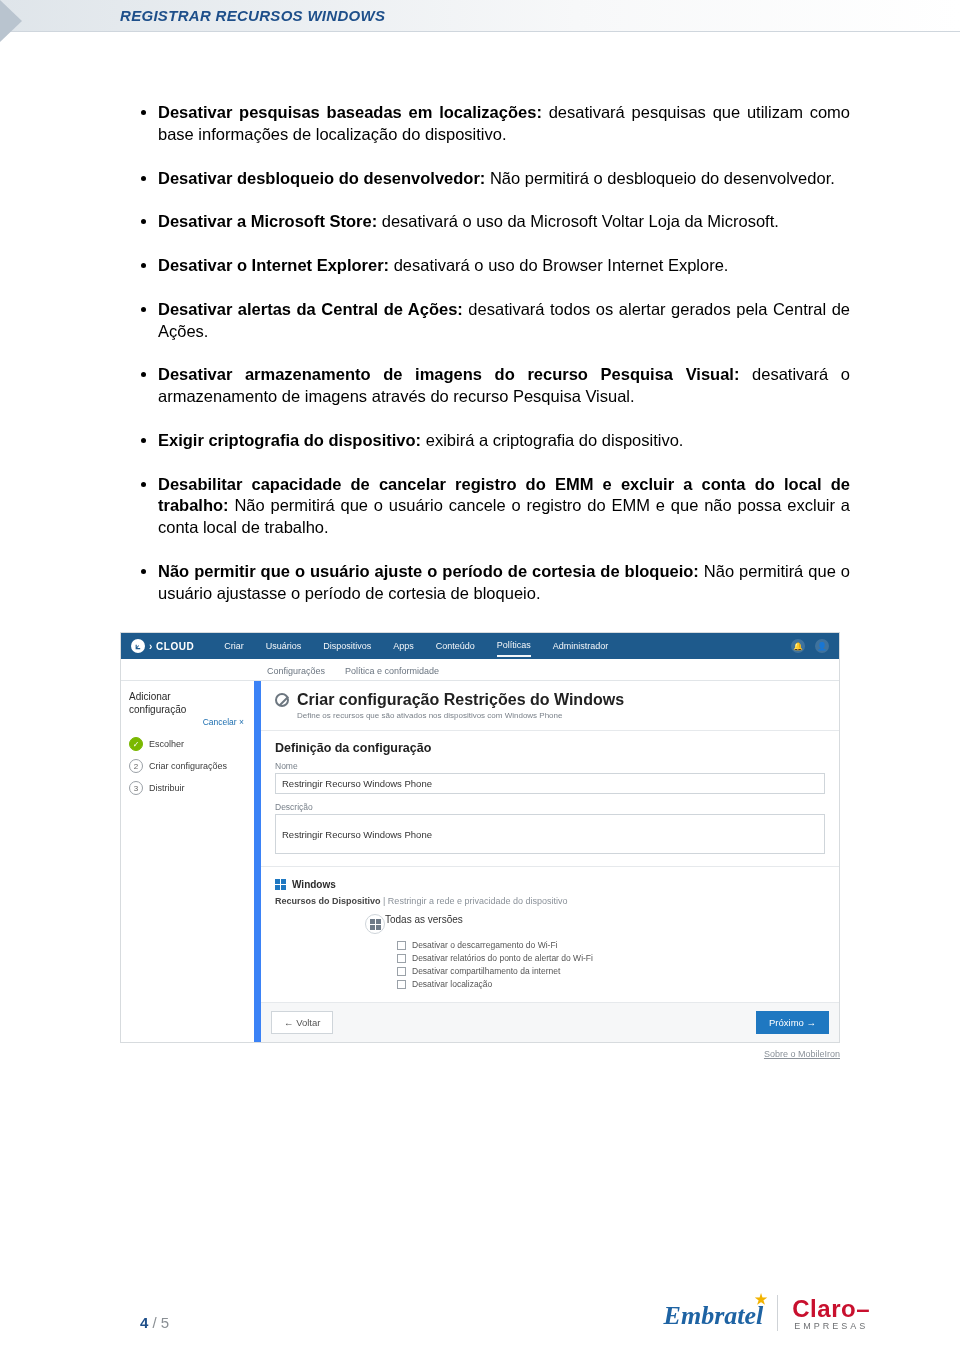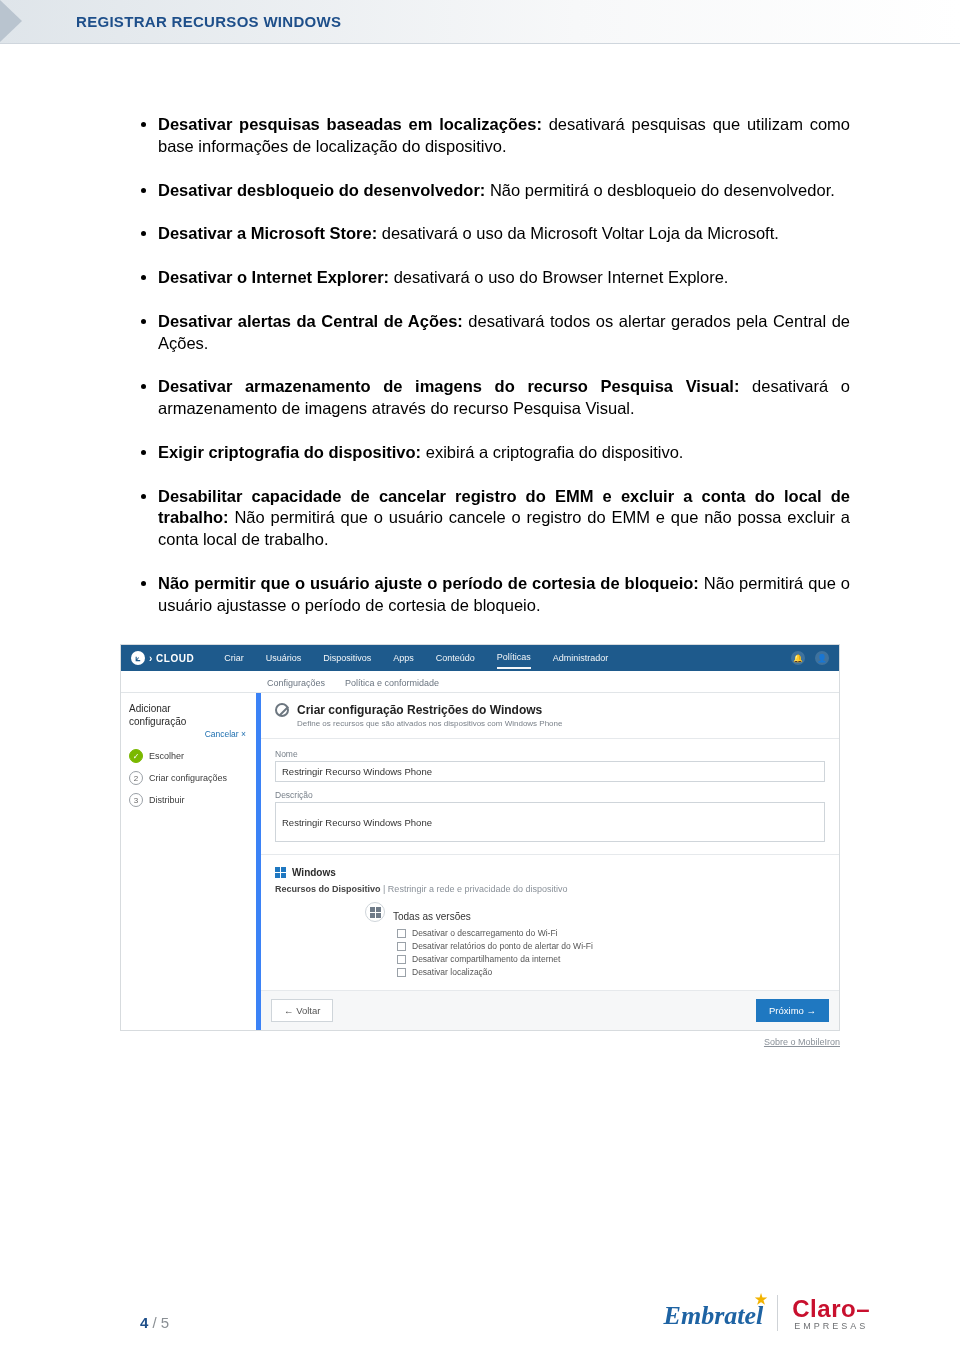--- a/index.html
+++ b/index.html
@@ -1,60 +1,60 @@
 <!DOCTYPE html>
 <html><head>
 <meta charset="utf-8">
 <style>
   * { box-sizing: border-box; margin: 0; padding: 0; }
   body { width: 960px; height: 1359px; font-family: Arial, Helvetica, sans-serif; background: #fff; position: relative; }
-  .header-band { height: 44px; background: linear-gradient(to right, #dfe5ea, #f7f8f9 60%, #fff); border-bottom: 1px solid #cfd6dd; display: flex; align-items: center; padding-left: 76px; }
+  .header-band { height: 32px; background: linear-gradient(to right, #dfe5ea, #f7f8f9 60%, #fff); border-bottom: 1px solid #cfd6dd; display: flex; align-items: center; padding-left: 120px; font-style: italic; }
   .header-chevron { width: 0; height: 0; border-top: 21px solid transparent; border-bottom: 21px solid transparent; border-left: 22px solid #b9c4cf; position: absolute; left: 0; top: 0; }
   .header-title { color: #1e4f8a; font-weight: bold; font-size: 15px; letter-spacing: .3px; }
   .page-body { padding: 70px 110px 0 140px; }
   ul.bullets { list-style: disc; padding-left: 18px; }
   ul.bullets > li { margin-bottom: 22px; text-align: justify; font-size: 16.5px; line-height: 1.32; color: #000; }
   ul.bullets > li .b { font-weight: bold; }
 
   
   .app-mock { width: 720px; margin: 28px 0 0 -20px; border: 1px solid #d7dbde; font-size: 10px; color: #444; background: #f6f7f8; }
   .app-topnav { background: #1e5a8c; color: #fff; height: 26px; display: flex; align-items: center; padding: 0 10px; }
   .app-logo { background: #fff; color: #1e5a8c; border-radius: 50%; width: 14px; height: 14px; display: inline-flex; align-items: center; justify-content: center; font-size: 9px; font-weight: bold; margin-right: 4px; }
   .app-brand { font-weight: bold; font-size: 10px; margin-right: 30px; letter-spacing: .5px; }
   .topnav-item { font-size: 9px; margin-right: 22px; opacity: .95; }
   .topnav-item.active { border-bottom: 2px solid #fff; padding-bottom: 5px; margin-top: 5px; }
   .topnav-spacer { flex: 1; }
   .topnav-icon { width: 14px; height: 14px; background: rgba(255,255,255,.15); border-radius: 50%; margin-left: 10px; display: inline-flex; align-items: center; justify-content: center; font-size: 8px; }
   .app-subnav { background: #fff; border-bottom: 1px solid #e1e5e8; height: 22px; display: flex; align-items: flex-end; padding-left: 146px; font-size: 9px; color: #6b7580; }
   .subnav-item { margin-right: 20px; padding-bottom: 4px; }
   .app-columns { display: flex; }
-  .app-side { width: 140px; background: #fff; border-right: 5px solid #3b82f6; padding: 10px 8px; font-size: 9px; }
+  .app-side { width: 140px; background: #fff; border-right: 7px solid #3b82f6; padding: 10px 8px; font-size: 9px; }
   .side-title { color: #2a2a2a; font-size: 10px; margin-bottom: 2px; }
   .side-sub { color: #2a2a2a; font-size: 10px; }
   .side-cancel { color: #1e6fb0; font-size: 8.5px; text-align: right; margin: 2px 2px 10px 0; }
   .step { display: flex; align-items: center; gap: 6px; margin-bottom: 8px; color: #3a3a3a; }
   .step-dot { width: 14px; height: 14px; border-radius: 50%; border: 1px solid #9aa0a6; display: inline-flex; align-items: center; justify-content: center; font-size: 8px; color: #666; }
   .step-dot.done { background: #7ab800; border-color: #7ab800; color: #fff; }
   .app-main { flex: 1; background: #f6f7f8; padding: 0; }
   .panel { background: #fff; margin: 0; border-bottom: 1px solid #e6e9ec; padding: 10px 14px; }
   .panel-title-row { display: flex; align-items: center; gap: 8px; }
   .panel-forbid { width: 14px; height: 14px; border: 2px solid #6d7780; border-radius: 50%; position: relative; }
   .panel-forbid::after { content: ""; position: absolute; left: 1px; top: 5px; width: 12px; height: 2px; background: #6d7780; transform: rotate(-45deg); }
-  .panel-title { font-weight: bold; font-size: 12px; color: #222; }
+  .panel-title { font-weight: bold; font-size: 16px; color: #222; }
   .panel-sub { font-size: 8px; color: #7b828a; margin-left: 22px; margin-top: 2px; }
   .section-title { font-weight: bold; font-size: 12.5px; color: #222; margin-bottom: 6px; }
   .field-label { font-size: 8.5px; color: #78808a; margin-bottom: 2px; }
   .field-input { width: 100%; border: 1px solid #cfd5da; background: #fff; padding: 4px 6px; font-size: 9.5px; color: #333; margin-bottom: 8px; }
   .win-row { display: flex; align-items: center; gap: 6px; font-size: 10px; font-weight: bold; color: #2b2b2b; margin-top: 2px; }
   .win-icon { width: 11px; height: 11px; display: inline-grid; grid-template-columns: 1fr 1fr; grid-template-rows: 1fr 1fr; gap: 1px; }
   .win-icon span { background: #1f78c1; }
   .group-head { font-size: 9px; margin-top: 6px; }
   .group-head .muted { color: #8a9199; }
   .options-box { margin: 8px 0 0 90px; }
-  .opt-title-row { display: flex; align-items: flex-end; gap: 8px; }
+  .opt-title-row { display: flex; align-items: flex-start; }
   .opt-pill { width: 20px; height: 20px; border: 1px solid #cfd5da; border-radius: 50%; display: inline-flex; align-items: center; justify-content: center; }
   .opt-pill .win-icon span { background: #6f7b88; }
   .opt-title { font-size: 10px; color: #333; }
   .chk-list { margin: 6px 0 0 32px; }
   .chk-row { display: flex; align-items: center; gap: 6px; font-size: 8.5px; color: #555; margin-bottom: 3px; }
   .chk-row .box { width: 9px; height: 9px; border: 1px solid #9aa1a8; background: #fff; }
   .app-footer { display: flex; justify-content: space-between; padding: 8px 10px; }
   .btn { font-size: 9.5px; padding: 5px 12px; border: 1px solid #cfd5da; background: #fff; color: #555; }
   .btn.primary { background: #1f78c1; border-color: #1f78c1; color: #fff; }
   .below-link { text-align: right; font-size: 9px; color: #8a9199; padding: 6px 10px 0 0; }
@@ -135,20 +135,21 @@
       </div>
       <div class="app-main">
         <div class="panel">
           <div class="panel-title-row">
             <span class="panel-forbid"></span>
             <span class="panel-title">Criar configuração Restrições do Windows</span>
           </div>
           <div class="panel-sub">Define os recursos que são ativados nos dispositivos com Windows Phone</div>
         </div>
         <div class="panel" style="padding-bottom:4px;">
+          <div class="section-title">Definição da configuração</div>
           <div class="field-label">Nome</div>
           <input class="field-input" value="Restringir Recurso Windows Phone" style="">
           <div class="field-label">Descrição</div>
           <input class="field-input" style="height: 40px;" value="Restringir Recurso Windows Phone">
         </div>
         <div class="panel">
           <div class="win-row">
             <span class="win-icon">
                 <span></span>
                 <span></span>

